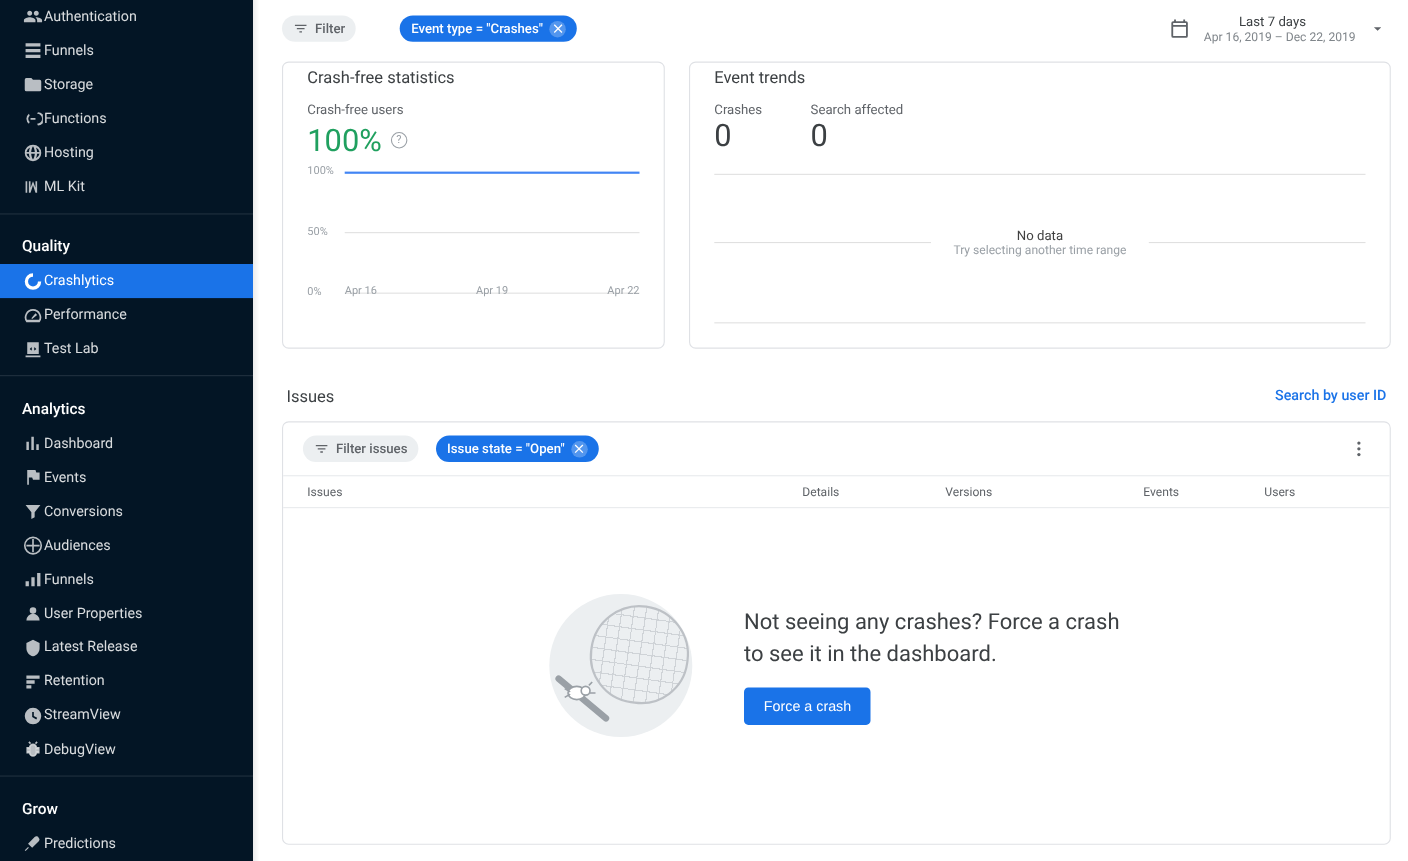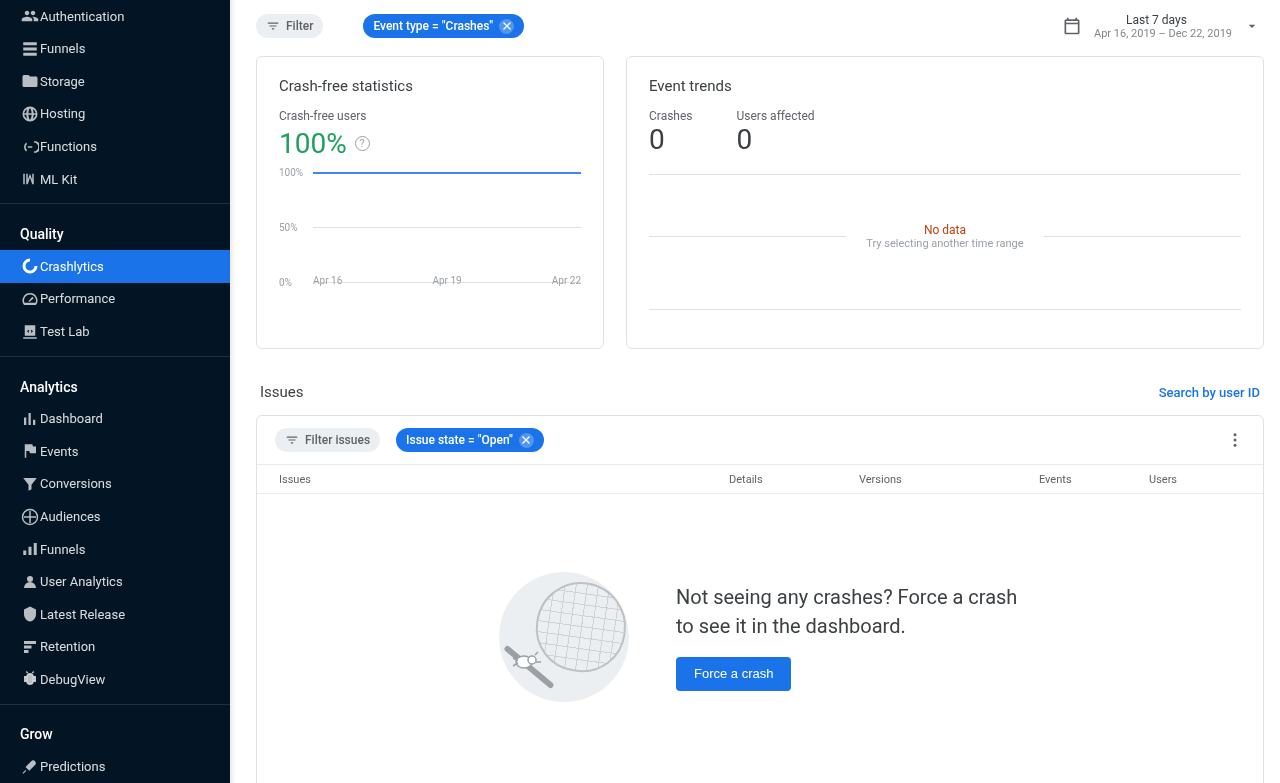--- a/index.html
+++ b/index.html
@@ -98,21 +98,21 @@
   .date-text .line1 { font-size: 12px; color: #3c4043; padding-left: 32px; }
   .date-text .line2 { font-size: 11px; color: #80868b; }
   .date-picker svg { fill: #5f6368; }
 
   
   .cards-row { display: flex; gap: 22px; margin-top: 10px; }
   .card {
     background: #fff;
     border: 1px solid #dfe1e5;
     border-radius: 6px;
-    padding: 20px 22px;
+    padding: 4px 22px;
   }
   .card.small { width: 348px; }
   .card.big { flex: 1; }
   .card-title { font-size: 15px; color: #3c4043; margin-bottom: 14px; }
   .sub-label { font-size: 12px; color: #5f6368; }
   .metric-row { display: flex; align-items: center; gap: 8px; margin-top: 4px; }
   .big-number { font-size: 28px; font-weight: 400; color: #20a05f; }
   .help-ic { width:15px; height:15px; border:1px solid #9aa0a6; border-radius:50%; display:flex; align-items:center; justify-content:center; font-size:10px; color:#9aa0a6; }
 
   .mini-chart { position: relative; height: 110px; margin-top: 12px; }
@@ -121,21 +121,21 @@
   .mini-chart .line { position:absolute; left:34px; right:0; border-top:2px solid #4285f4; }
   .mini-chart .xlabels { position:absolute; left:34px; right:0; bottom:-4px; display:flex; justify-content:space-between; font-size:10px; color:#9aa0a6;}
 
   .trend-metrics { display:flex; gap:44px; }
   .trend-metrics .lbl { font-size:12px; color:#5f6368; }
   .trend-metrics .val { font-size:28px; color:#3c4043; }
   .trend-divider { height:1px; background:#e0e0e0; margin:18px 0; }
   .nodata-box { height: 86px; position:relative; display:flex; flex-direction:column; align-items:center; justify-content:center; }
   .nodata-box .hr { position:absolute; left:0; right:0; top:50%; border-top:1px solid #e0e0e0; }
   .nodata-box .nodata-txt { position:relative; background:#fff; padding: 0 20px; text-align:center;}
-  .nodata-box .nd1 { font-size:12px; color:#c2410c; }
+  .nodata-box .nd1 { font-size:12px; color:#404040; }
   .nodata-box .nd2 { font-size:11px; color:#9aa0a6; }
 
   
   .issues-header { display:flex; align-items:center; margin: 34px 4px 14px; }
   .issues-header .title { font-size:15px; color:#3c4043; }
   .search-link {
     font-size: 13px;
     color: #1a73e8;
     font-weight: 500;
     cursor: pointer;
@@ -236,32 +236,32 @@
     <span class="icon">
       <svg class="i18" viewBox="0 0 24 24">
           <path d="M10 4H4a2 2 0 0 0-2 2v12a2 2 0 0 0 2 2h16a2 2 0 0 0 2-2V8a2 2 0 0 0-2-2h-8l-2-2z"></path>
         </svg>
     </span>
     <span>Storage</span>
   </div>
   <div class="side-item muted">
     <span class="icon">
       <svg class="i18" viewBox="0 0 24 24">
+          <path d="M4 12a8 8 0 0 1 3-6l1 2a6 6 0 0 0 0 8l-1 2a8 8 0 0 1-3-6zm13-6 1-2a8 8 0 0 1 0 16l-1-2a6 6 0 0 0 0-12zM9 11h6v2H9z"></path>
+        </svg>
+    </span>
+    <span>Functions</span>
+  </div>
+  <div class="side-item muted">
+    <span class="icon">
+      <svg class="i18" viewBox="0 0 24 24">
           <path d="M12 2a10 10 0 1 0 0 20 10 10 0 0 0 0-20zm7.9 9h-3a16 16 0 0 0-1.3-5.6A8 8 0 0 1 19.9 11zM12 4c.9 1.4 2 3.8 2.2 7H9.8C10 7.8 11.1 5.4 12 4zM4.1 13h3a16 16 0 0 0 1.3 5.6A8 8 0 0 1 4.1 13zM7.1 11h-3a8 8 0 0 1 4.3-5.6A16 16 0 0 0 7.1 11zm4.9 9c-.9-1.4-2-3.8-2.2-7h4.4c-.2 3.2-1.3 5.6-2.2 7zm3.6-1.4A16 16 0 0 0 16.9 13h3a8 8 0 0 1-4.3 5.6z"></path>
         </svg>
     </span>
     <span>Hosting</span>
-  </div>
-  <div class="side-item muted">
-    <span class="icon">
-      <svg class="i18" viewBox="0 0 24 24">
-          <path d="M4 12a8 8 0 0 1 3-6l1 2a6 6 0 0 0 0 8l-1 2a8 8 0 0 1-3-6zm13-6 1-2a8 8 0 0 1 0 16l-1-2a6 6 0 0 0 0-12zM9 11h6v2H9z"></path>
-        </svg>
-    </span>
-    <span>Functions</span>
   </div>
   <div class="side-item muted">
     <span class="icon">
       <svg class="i18" viewBox="0 0 24 24">
           <path d="M3 19h2V5H3v14zm4 0h2l3-9 3 9h2V5h-2v8l-3-8h-0l-3 8V5H7v14z"></path>
         </svg>
     </span>
     <span>ML Kit</span>
   </div>
 
@@ -335,37 +335,45 @@
         </svg>
     </span>
     <span>Funnels</span>
   </div>
   <div class="side-item muted">
     <span class="icon">
       <svg class="i18" viewBox="0 0 24 24">
           <path d="M12 12a4 4 0 1 0 0-8 4 4 0 0 0 0 8zm-8 8a8 8 0 0 1 16 0z"></path>
         </svg>
     </span>
-    <span>User Analytics</span>
+    <span>User Properties</span>
   </div>
   <div class="side-item muted">
     <span class="icon">
       <svg class="i18" viewBox="0 0 24 24">
           <path d="M12 2 4 6v6c0 5 3.4 9.3 8 10 4.6-.7 8-5 8-10V6l-8-4z"></path>
         </svg>
     </span>
     <span>Latest Release</span>
   </div>
   <div class="side-item muted">
     <span class="icon">
       <svg class="i18" viewBox="0 0 24 24">
           <path d="M4 4h16v4H4zm0 6h10v4H4zm0 6h6v4H4z"></path>
         </svg>
     </span>
     <span>Retention</span>
+  </div>
+  <div class="side-item muted">
+    <span class="icon">
+      <svg class="i18" viewBox="0 0 24 24">
+          <path d="M12 2a10 10 0 1 0 0 20 10 10 0 0 0 0-20zm1 5v5l4 2-1 2-5-3V7h2z"></path>
+        </svg>
+    </span>
+    <span>StreamView</span>
   </div>
   <div class="side-item muted">
     <span class="icon">
       <svg class="i18" viewBox="0 0 24 24">
           <path d="M12 5a4 4 0 0 1 4 4h3v2h-3v2h3v2h-3a4 4 0 0 1-8 0H5v-2h3v-2H5V9h3a4 4 0 0 1 4-4zM9 4 7 2m8 2 2-2" stroke="currentColor" stroke-width="2" fill="currentColor"></path>
         </svg>
     </span>
     <span>DebugView</span>
   </div>
 
@@ -441,21 +449,21 @@
     </div>
 
     <div class="card big">
       <div class="card-title">Event trends</div>
       <div class="trend-metrics">
         <div>
           <div class="lbl">Crashes</div>
           <div class="val">0</div>
         </div>
         <div>
-          <div class="lbl">Users affected</div>
+          <div class="lbl">Search affected</div>
           <div class="val">0</div>
         </div>
       </div>
       <div class="trend-divider"></div>
       <div class="nodata-box">
         <div class="hr"></div>
         <div class="nodata-txt">
           <div class="nd1">No data</div>
           <div class="nd2">Try selecting another time range</div>
         </div>

